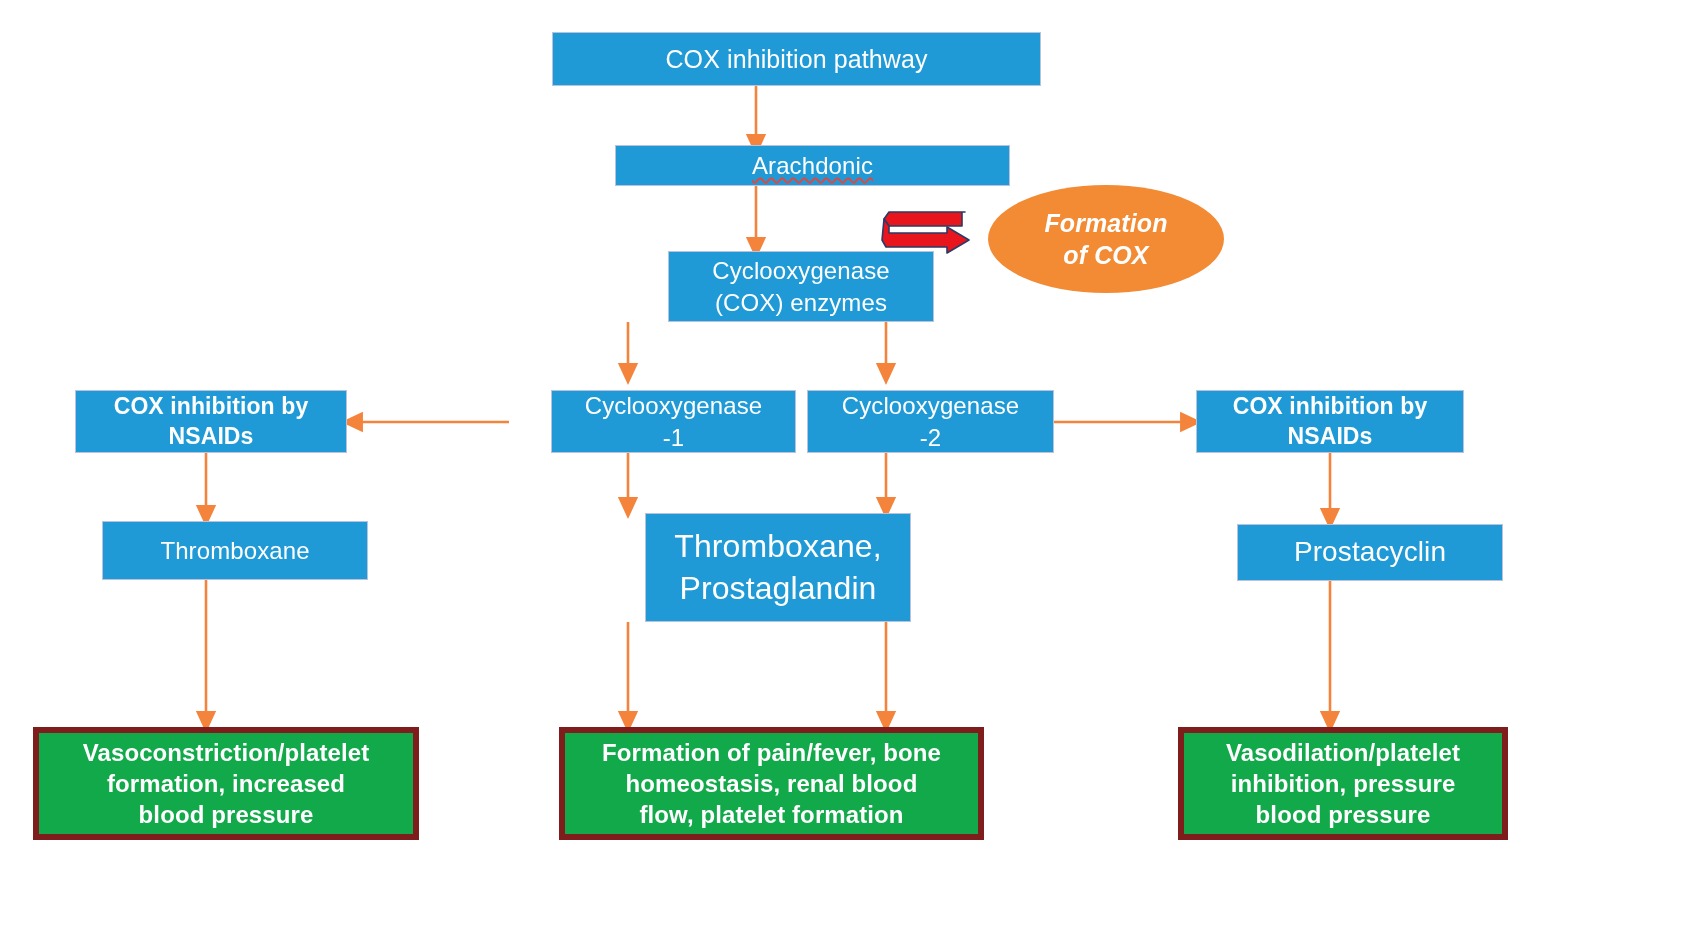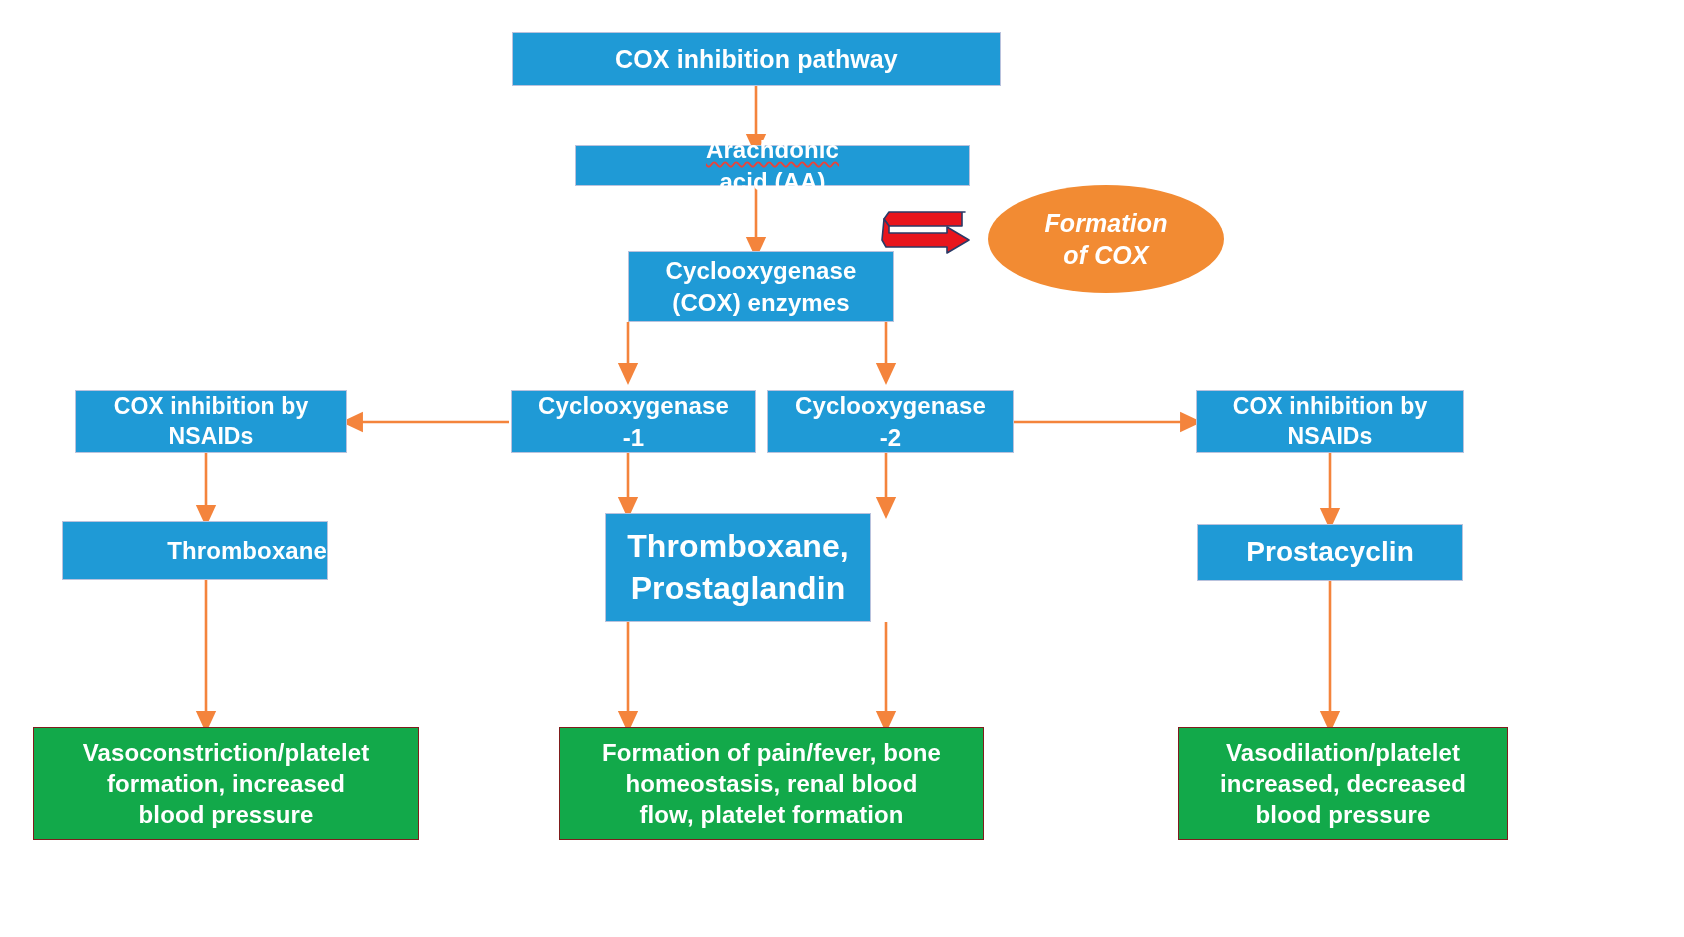--- a/index.html
+++ b/index.html
@@ -31,31 +31,31 @@
     color:#ffffff;
     line-height:1.30;
     letter-spacing:.1px;
   }
   .blue{
     background:#1f9ad6;
     border:1px solid #b9c2dd;
   }
   .green{
     background:#12a94a;
-    border:1px solid #7f1d1d;
+    border:6px solid #7f1d1d;
   }
   .ellipse{
     background:#f28b33;
     border-radius:50%;
     border:none;
     font-weight:bold;
     font-style:italic;
   }
   .bold{font-weight:bold;}
-  .reg{font-weight:bold;}
+  .reg{font-weight:normal;margin-left:40px;}
   .node span{display:block;width:100%;white-space:pre-line;}
   .spellbad{
     text-decoration:underline wavy #e8443a;
     text-underline-offset:3px;
     text-decoration-thickness:2px;
   }
 </style>
 </head>
 <body>
 
@@ -106,21 +106,21 @@
       <path d="M965,212 L889,212 L884,219 L889,226 L962,226 L962,212 Z" fill="#e8151d" stroke="#2b3a66" stroke-width="1.6" stroke-linejoin="round"></path>
       <path d="M884,219 L889,226 L889,233 L947,233 L947,227 L969,240 L947,253 L947,247 L886,247 L882,240 Z" fill="#e8151d" stroke="#2b3a66" stroke-width="1.6" stroke-linejoin="round"></path>
     </g>
   </svg>
 
   <div class="node blue reg" style="left:512px; top:32px; width:489px; height:54px; font-size:25px;">
     <span>COX inhibition pathway</span>
   </div>
 
   <div class="node blue reg" style="left:575px; top:145px; width:395px; height:41px; font-size:24px;">
-    <span><span class="spellbad">Arachdonic</span><span> acid (AA)</span></span>
+    <span><span class="spellbad">Arachdonic</span></span>
   </div>
 
   <div class="node blue reg" style="left:628px; top:251px; width:266px; height:71px; font-size:24px;">
     <span>Cyclooxygenase
 (COX) enzymes</span>
   </div>
 
   <div class="node ellipse" style="left:988px; top:185px; width:236px; height:108px; font-size:25px;">
     <span>Formation
 of COX</span>
@@ -139,21 +139,21 @@
   <div class="node blue reg" style="left:767px; top:390px; width:247px; height:63px; font-size:24px;">
     <span>Cyclooxygenase
 -2</span>
   </div>
 
   <div class="node blue bold" style="left:1196px; top:390px; width:268px; height:63px; font-size:23px;">
     <span>COX inhibition by
 NSAIDs</span>
   </div>
 
-  <div class="node blue reg" style="left:62px; top:521px; width:266px; height:59px; font-size:24px;text-align:right;">
+  <div class="node blue reg" style="left:62px; top:521px; width:266px; height:59px; font-size:24px;">
     <span>Thromboxane</span>
   </div>
 
   <div class="node blue reg" style="left:605px; top:513px; width:266px; height:109px; font-size:32px;">
     <span>Thromboxane,
 Prostaglandin</span>
   </div>
 
   <div class="node blue reg" style="left:1197px; top:524px; width:266px; height:57px; font-size:28px;">
     <span>Prostacyclin</span>
@@ -166,17 +166,17 @@
   </div>
 
   <div class="node green bold" style="left:559px; top:727px; width:425px; height:113px; font-size:24px;">
     <span>Formation of pain/fever, bone
 homeostasis, renal blood
 flow, platelet formation</span>
   </div>
 
   <div class="node green bold" style="left:1178px; top:727px; width:330px; height:113px; font-size:24px;">
     <span>Vasodilation/platelet
-increased, decreased
+inhibition, pressure
 blood pressure</span>
   </div>
 
 </div>
 
 </body></html>

